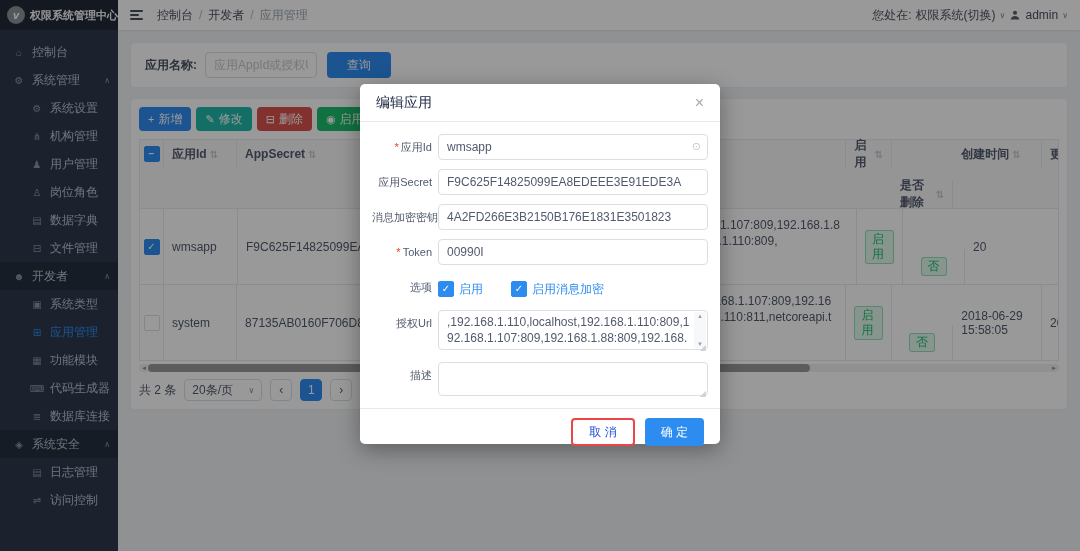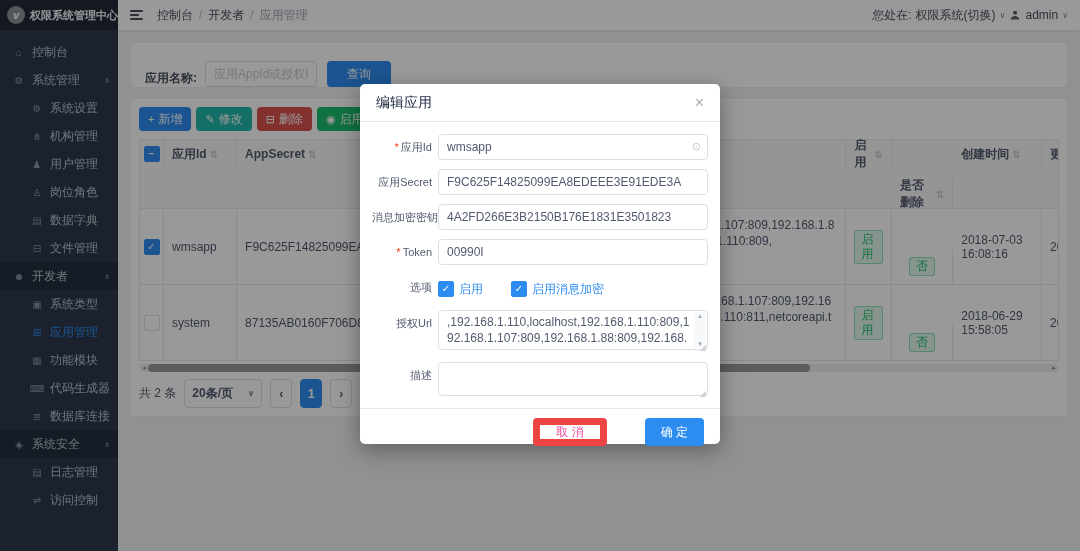--- a/index.html
+++ b/index.html
@@ -28,28 +28,28 @@
   .hamburger .l1,.hamburger .l3{width:13px;}
   .hamburger .l2{width:9px;}
   .crumb{margin-left:14px;display:flex;gap:6px;align-items:center;color:#495060;}
   .crumb .sep{color:#b5bac2;}
   .crumb .cur{color:#9ea7b4;}
   .topbar-right{margin-left:auto;display:flex;align-items:center;gap:4px;color:#495060;}
   .caret{font-size:8px;color:#808695;}
   
   .content{position:absolute;left:118px;top:30px;right:0;bottom:0;padding:12px;overflow:hidden;}
   .card{background:#fff;border:1px solid #ebeef2;border-radius:4px;}
-  .search-card{height:44px;display:flex;align-items:flex-end;padding:0 6px;margin-bottom:10px;}
+  .search-card{height:44px;display:flex;align-items:center;padding:0 6px;margin-bottom:10px;}
   .search-label{font-weight:bold;color:#495060;margin:0 8px;}
   .inp{height:26px;border:1px solid #dcdee2;border-radius:4px;padding:0 8px;font-size:12px;color:#515a6e;outline:none;box-sizing:border-box;}
   .inp::placeholder{color:#c5c8ce;}
   .search-input{width:112px;}
   .btn{height:26px;border:none;border-radius:4px;padding:0 20px;font-size:12px;color:#fff;display:inline-flex;
     align-items:center;gap:4px;cursor:pointer;white-space:nowrap;}
-  .btn-primary{background:#2d8cf0;margin-left:28px;}
+  .btn-primary{background:#2d8cf0;}
   .search-btn{margin-left:10px;}
   .table-card{padding:8px;}
   .tb-toolbar{display:flex;gap:5px;margin-bottom:8px;}
   .tbtn{height:24px;padding:0 9px;}
   .b-blue{background:#2d8cf0;}.b-teal{background:#21b9ab;}.b-red{background:#d9534f;}
   .b-green{background:#19be6b;}.b-gray{background:#808695;}
   .bic{font-size:11px;}
   
   .table{border:1px solid #e8eaec;border-bottom:none;}
   .tr{display:flex;border-bottom:1px solid #e8eaec;background:#fff;}
@@ -71,22 +71,22 @@
   .cb{width:14px;height:14px;border:1px solid #dcdee2;border-radius:2px;background:#fff;display:inline-flex;
     align-items:center;justify-content:center;font-size:10px;line-height:1;color:#fff;cursor:pointer;flex:none;}
   .cb.on{background:#2d8cf0;border-color:#2d8cf0;}
   .tag{display:inline-block;padding:1px 6px;border:1px solid rgba(25,190,107,.4);background:rgba(25,190,107,.12);
     color:#19be6b;border-radius:3px;line-height:15px;}
   .hscroll{height:8px;margin:3px 0 7px;position:relative;background:#f1f1f1;border-radius:4px;}
   .hs-arrow{position:absolute;top:0;width:10px;height:8px;font-size:7px;line-height:8px;text-align:center;color:#8a8a8a;cursor:pointer;}
   .hs-left{left:0;}.hs-right{right:0;}
   .hs-thumb{position:absolute;left:9px;top:0;height:8px;width:72%;background:#9a9a9a;border-radius:4px;cursor:grab;}
   .pager{display:flex;align-items:center;gap:8px;margin-top:2px;color:#515a6e;}
-  .pg-box{min-width:22px;height:29px;border:1px solid #dcdee2;border-radius:4px;background:#fff;display:inline-flex;
-    align-items:center;justify-content:center;cursor:pointer;box-sizing:border-box;padding:0 4px;font-weight:bold;}
+  .pg-box{min-width:22px;height:22px;border:1px solid #dcdee2;border-radius:4px;background:#fff;display:inline-flex;
+    align-items:center;justify-content:center;cursor:pointer;box-sizing:border-box;padding:0 4px;}
   .pg-active{background:#2d8cf0;border-color:#2d8cf0;color:#fff;}
   .pg-select{width:78px;justify-content:space-between;padding:0 7px;}
   .goto-input{width:34px;height:22px;text-align:center;}
   
   .overlay{position:absolute;inset:0;background:rgba(0,0,0,.40);z-index:40;}
   .modal{position:absolute;left:360px;top:84px;width:360px;height:360px;background:#fff;border-radius:5px;z-index:50;
     box-shadow:0 6px 22px rgba(0,0,0,.35);display:flex;flex-direction:column;box-sizing:border-box;}
   .m-head{height:37px;border-bottom:1px solid #e8eaec;display:flex;align-items:center;padding:0 16px;flex:none;}
   .m-title{font-size:14px;color:#17233d;}
   .m-close{margin-left:auto;color:#a5a8ad;font-size:16px;cursor:pointer;line-height:1;}
@@ -103,21 +103,21 @@
   .opt-gap{width:18px;}
   .f-ta{width:100%;border:1px solid #dcdee2;border-radius:4px;padding:3px 16px 3px 8px;font-size:12px;line-height:16px;
     color:#515a6e;box-sizing:border-box;resize:none;overflow:hidden;outline:none;font-family:"Liberation Sans","DejaVu Sans",sans-serif;}
   .auth-ta{height:40px;}
   .desc-ta{height:34px;padding-right:8px;}
   .ta-sb{position:absolute;right:2px;top:2px;width:12px;height:36px;display:flex;flex-direction:column;
     justify-content:space-between;align-items:center;color:#98a0aa;font-size:7px;background:#f7f8f9;border-radius:2px;}
   .resize-h{position:absolute;right:2px;bottom:1px;font-size:8px;color:#cfd3d8;line-height:1;}
   .m-foot{border-top:1px solid #e8eaec;padding:9px 16px;display:flex;justify-content:flex-end;gap:10px;flex:none;}
   .fbtn{height:28px;padding:0 16px;border-radius:4px;}
-  .btn-default{background:#fff;border:7px solid #ef4444;color:#ec4899;}
+  .btn-default{background:#fff;border:2px solid #ef4444;color:#1d4ed8;}
   .person-ic{display:inline-flex;}
 </style>
 </head>
 <body>
 
 <div class="canvas">
 
   <aside class="sidebar">
     <div class="logo">
       <span class="logo-circle">v</span>
@@ -302,21 +302,20 @@
             </div>
             <div class="cell c1">wmsapp</div>
             <div class="cell c2">F9C625F14825099EA8EDEEE3E91EDE3A</div>
             <div class="cell c3">,192.168.1.110,localhost,192.168.1.107:809,192.168.1.88:809,192.168.1.110:811,192.168.1.110:809,</div>
             <div class="cell c4">
               <span class="tag">启用</span>
             </div>
             <div class="cell c5">
               <span class="tag">否</span>
             </div>
-            <div class="cell c6">2018-07-03 16:08:16</div>
             <div class="cell c7">20</div>
           </div>
           <div class="tr">
             <div class="cell c0">
               <span class="cb"></span>
             </div>
             <div class="cell c1">system</div>
             <div class="cell c2">87135AB0160F706D8B47F06BDABA</div>
             <div class="cell c3">,localhost,192.168.1.110:809,192.168.1.107:809,192.168.0.1,192.168.1.110:810,192.168.1.110:811,netcoreapi.ts.cn:809</div>
             <div class="cell c4">

